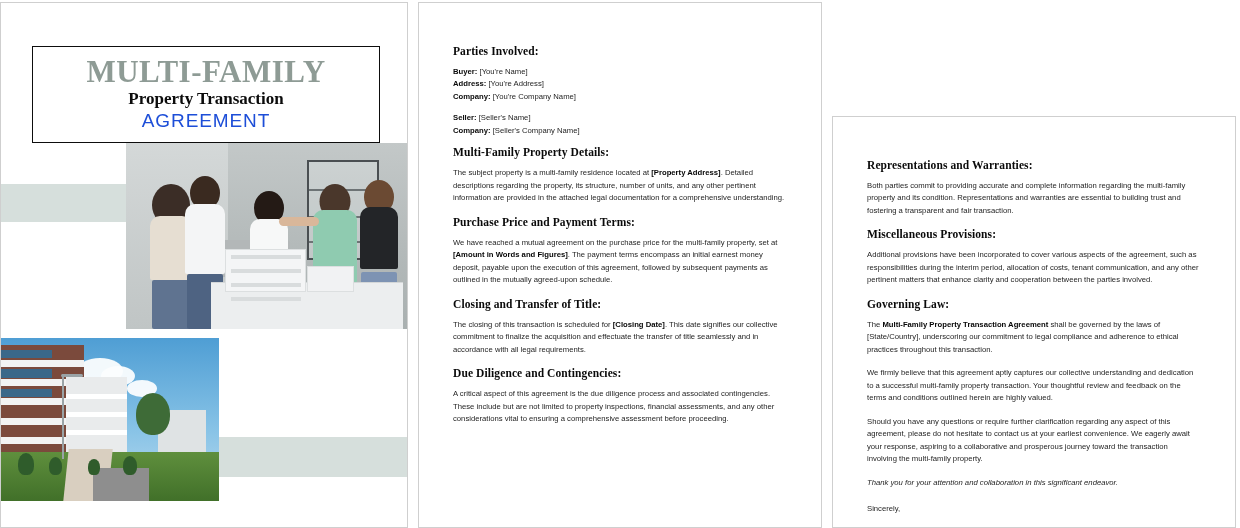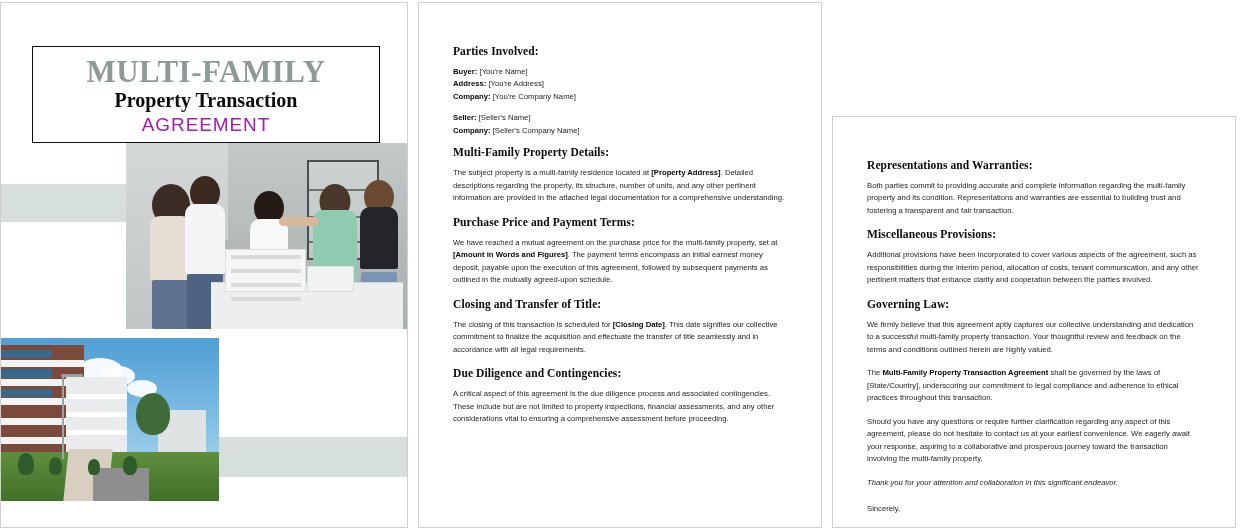--- a/index.html
+++ b/index.html
@@ -41,32 +41,32 @@
     font-weight:700;
     font-size:31px;
     letter-spacing:.5px;
     color:#8e9b95;
     line-height:1.04;
     white-space:nowrap;
   }
   .t-sub{
     font-family:"Liberation Serif", serif;
     font-weight:700;
-    font-size:20px;
+    font-size:17px;
     color:#0b0b0b;
     line-height:1.18;
     margin-top:1px;
     white-space:nowrap;
   }
   .t-third{
     font-family:"Liberation Sans", sans-serif;
     font-weight:300;
     font-size:19px;
     letter-spacing:.9px;
-    color:#a21caf;
+    color:#1d4ed8;
     line-height:1.2;
     margin-top:1px;
     white-space:nowrap;
   }
   .band{
     position:absolute;background:#d6dfdc;z-index:1;
   }
   .band-top{left:0;top:181px;width:228px;height:38px;}
   .band-bottom{left:58px;top:434px;width:348px;height:40px;}
 
@@ -349,24 +349,24 @@
   <div class="page page-3">
     <div class="doc-body">
 
       <h2 class="sec">Representations and Warranties:</h2>
       <p class="para">Both parties commit to providing accurate and complete information regarding the multi-family property and its condition. Representations and warranties are essential to building trust and fostering a transparent and fair transaction.</p>
 
       <h2 class="sec sec-gap">Miscellaneous Provisions:</h2>
       <p class="para">Additional provisions have been incorporated to cover various aspects of the agreement, such as responsibilities during the interim period, allocation of costs, tenant communication, and any other pertinent matters that enhance clarity and cooperation between the parties involved.</p>
 
       <h2 class="sec sec-gap">Governing Law:</h2>
-      <p class="para">We firmly believe that this agreement aptly captures our collective understanding and dedication to a successful multi-family property transaction. Your thoughtful review and feedback on the terms and conditions outlined herein are highly valued.</p>
       <p class="para">
         <span>The </span><b class="strong">Multi-Family Property Transaction Agreement</b><span> shall be governed by the laws of [State/Country], underscoring our commitment to legal compliance and adherence to ethical practices throughout this transaction.</span>
       </p>
+      <p class="para">We firmly believe that this agreement aptly captures our collective understanding and dedication to a successful multi-family property transaction. Your thoughtful review and feedback on the terms and conditions outlined herein are highly valued.</p>
       <p class="para">Should you have any questions or require further clarification regarding any aspect of this agreement, please do not hesitate to contact us at your earliest convenience. We eagerly await your response, aspiring to a collaborative and prosperous journey toward the transaction involving the multi-family property.</p>
 
       <p class="italic-note">Thank you for your attention and collaboration in this significant endeavor.</p>
 
       <p class="sign-line">Sincerely,</p>
       <p class="sign-line bold">[You're Name]</p>
       <p class="sign-line">
         <span>Signature:</span><span class="sig-rule"></span>
       </p>
       <p class="sign-line bold">[You're Company Name]</p>

